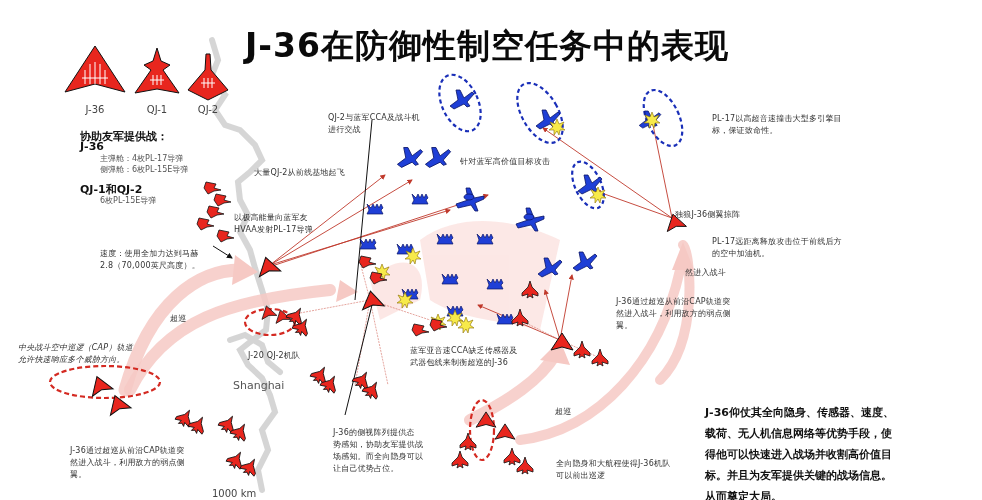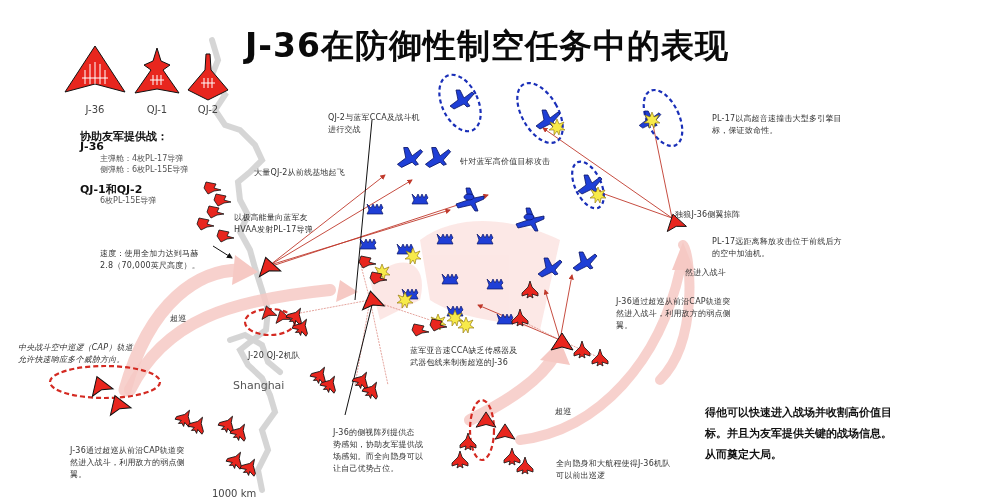--- a/index.html
+++ b/index.html
@@ -265,16 +265,18 @@
 武器包线来制衡超巡的J-36</div>
 <div class="lbl" style="left:333px; top:427px;">J-36的侧视阵列提供态
 势感知，协助友军提供战
 场感知。而全向隐身可以
 让自己优势占位。</div>
 <div class="lbl" style="left:555px; top:406px;">超巡</div>
 <div class="lbl" style="left:556px; top:458px;">全向隐身和大航程使得J-36机队
 可以前出巡逻</div>
 
 <div class="summary">
+  <div>J-36仰仗其全向隐身、传感器、速度、</div>
+  <div>载荷、无人机信息网络等优势手段，使</div>
   <div>得他可以快速进入战场并收割高价值目</div>
   <div>标。并且为友军提供关键的战场信息。</div>
   <div>从而奠定大局。</div>
 </div>
 
 </body></html>

